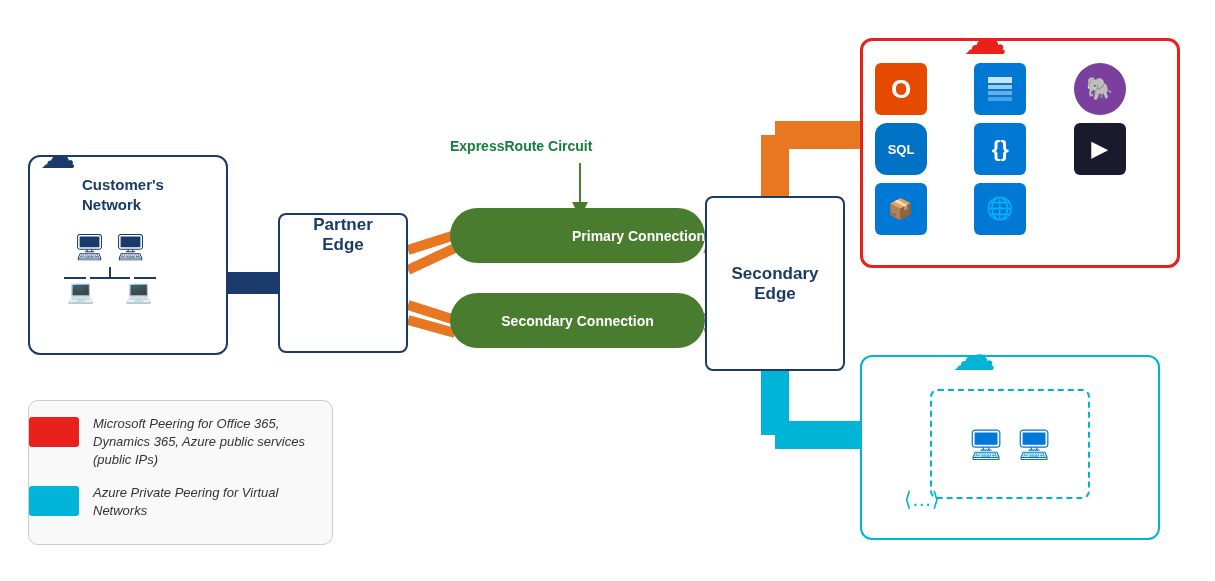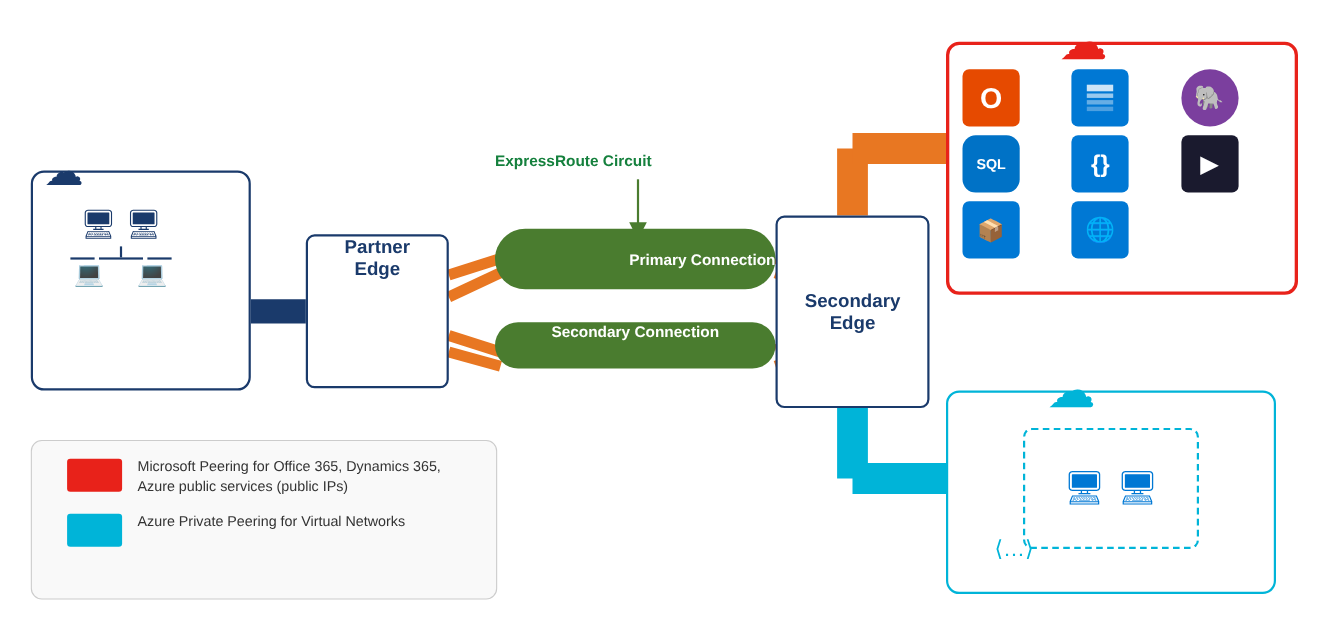--- a/index.html
+++ b/index.html
@@ -83,24 +83,25 @@
       color: #fff;
       font-weight: 600;
     }
 
     
     .secondary-connection {
       position: absolute;
       left: 450px;
       top: 293px;
       width: 255px;
-      height: 42px;
+      height: 55px;
       background: #4a7c2f;
       border-radius: 28px;
       display: flex;
+      align-items: center;
       justify-content: center;
     }
     .secondary-connection-label {
       font-size: 14px;
       color: #fff;
       font-weight: 600;
     }
 
     
     .microsoft-edge {
@@ -158,26 +159,27 @@
       left: 90px;
       font-size: 44px;
       color: #00b4d8;
     }
 
     
     .legend-box {
       position: absolute;
       left: 28px;
       top: 400px;
-      width: 424px;
+      width: 305px;
       height: 145px;
       border: 1.5px solid #ccc;
       border-radius: 10px;
       background: #f9f9f9;
-      padding: 14px 32px;
+      padding: 14px 0;
+      font-style: italic;
     }
     .legend-item {
       display: flex;
       align-items: flex-start;
       margin-bottom: 14px;
     }
     .legend-color-box {
       width: 50px;
       height: 30px;
       flex-shrink: 0;
@@ -254,20 +256,26 @@
     <line x1="580" y1="163" x2="580" y2="210" stroke="#4a7c2f" stroke-width="2" marker-end="url(#greenArrow)"></line>
     <defs>
       <marker id="greenArrow" markerWidth="8" markerHeight="8" refX="4" refY="4" orient="auto">
         <path d="M0,0 L8,4 L0,8 Z" fill="#4a7c2f"></path>
       </marker>
     </defs>
   </svg>
 
   <div class="customer-network">
     <div class="cloud-icon-customer">☁</div>
+    <div style="margin-left:38px; margin-top:4px;">
+      <span style="font-size:15px; font-weight:700; color:#1a3a6b; line-height:1.3;">
+        <span>Customer's</span><br>
+        <span>Network</span>
+      </span>
+    </div>
 
     <div style="margin-top:18px; margin-left:20px; display:flex; flex-direction:column; align-items:center;">
 
       <div style="display:flex; gap:8px; margin-bottom:4px;">
         <span style="font-size:26px; color:#1a3a6b;">🖥</span>
         <span style="font-size:26px; color:#1a3a6b;">🖥</span>
       </div>
       <div style="display:flex; gap:4px; margin-top:0px;">
         <div style="width:22px; height:2px; background:#1a3a6b; margin-top:10px;"></div>
         <div style="display:flex; flex-direction:column; align-items:center;">

